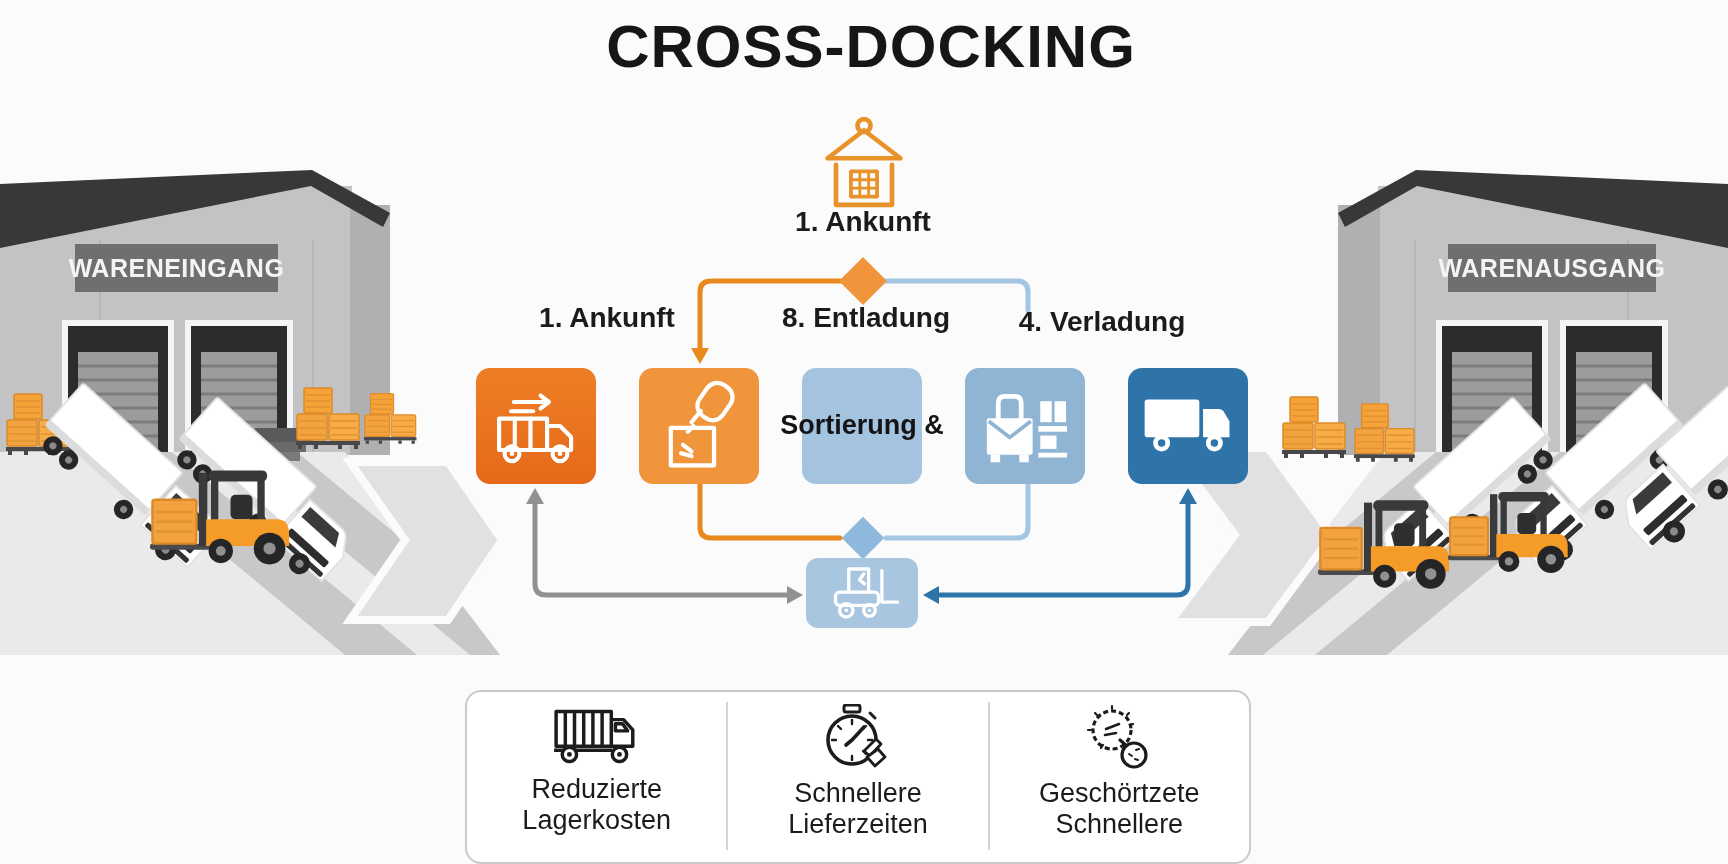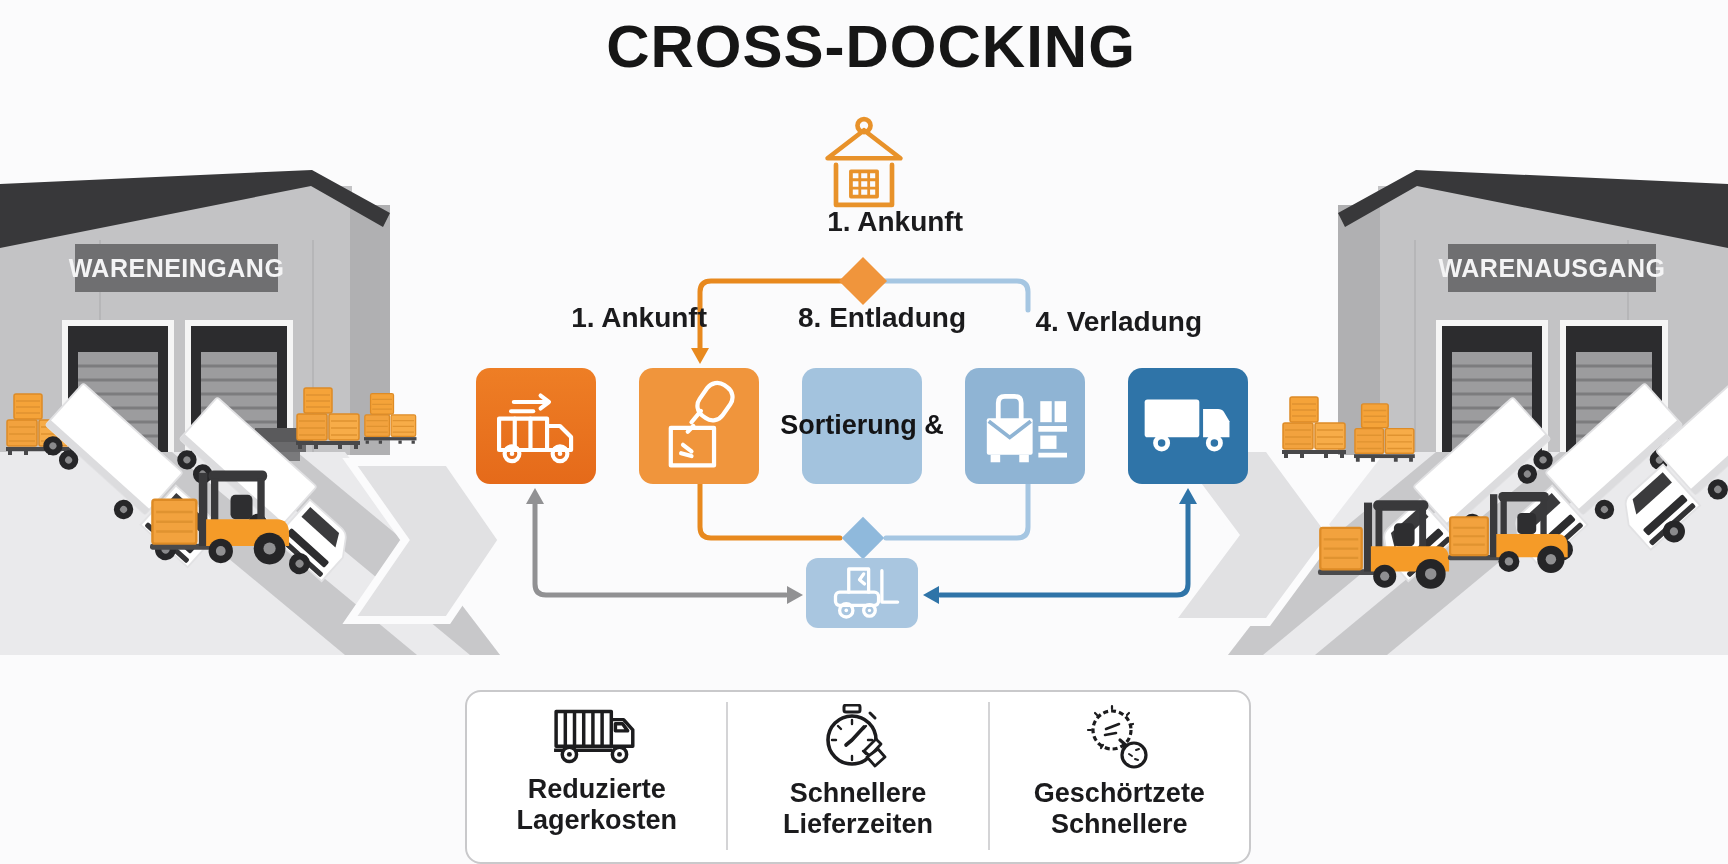--- a/index.html
+++ b/index.html
@@ -17,21 +17,21 @@
   .title{left:0;top:12px;width:1728px;text-align:center;font-size:60px;font-weight:800;
          letter-spacing:1px;color:#161616;padding-left:7px;}
 
   
   .sign{background:#6f6f71;color:#f4f4f5;font-weight:700;font-size:25px;letter-spacing:.5px;
         display:flex;align-items:center;justify-content:center;z-index:2;}
   .sign-left{left:75px;top:244px;width:203px;height:48px;}
   .sign-right{left:1448px;top:244px;width:208px;height:48px;}
 
   
-  .flow-label{font-size:28px;font-weight:700;color:#1b1b1d;text-align:right;white-space:nowrap;}
+  .flow-label{font-size:28px;font-weight:700;color:#1b1b1d;text-align:center;white-space:nowrap;}
   .lbl-entry{left:763px;top:206px;width:200px;}
   .lbl-s1{left:507px;top:302px;width:200px;}
   .lbl-s2{left:766px;top:302px;width:200px;}
   .lbl-s4{left:1002px;top:306px;width:200px;}
 
   
   .step-box{width:120px;height:116px;border-radius:14px;display:flex;align-items:center;justify-content:center;}
   .box1{left:476px;top:368px;background:linear-gradient(180deg,#EE7E25,#E56A1A);}
   .box2{left:639px;top:368px;background:#F0953C;}
   .box3{left:802px;top:368px;background:#A3C3DE;}
@@ -49,21 +49,21 @@
                 display:flex;align-items:center;justify-content:center;}
 
   
   .house-icon{left:822px;top:114px;}
 
   
   .benefits{left:465px;top:690px;width:782px;height:170px;background:#ffffff;border:2px solid #c9c9cb;
             border-radius:16px;display:flex;}
   .benefit-col{width:260px;display:flex;flex-direction:column;align-items:center;padding-top:12px;}
   .benefit-divider{width:2px;height:148px;background:#d4d4d6;margin-top:10px;}
-  .benefit-label{font-size:27px;font-weight:700;line-height:1.16;text-align:center;color:#1b1b1d;margin-top:4px;}
+  .benefit-label{font-size:27px;font-weight:400;line-height:1.16;text-align:center;color:#1b1b1d;margin-top:4px;}
 </style>
 </head>
 <body>
 
 <div class="canvas">
 
   <svg class="scene-svg" width="1728" height="864" viewBox="0 0 1728 864">
     <defs>
       <g id="truckSym">
         <rect x="0" y="8" width="152" height="64" rx="3" fill="#ffffff" stroke="#e2e2e4" stroke-width="2"></rect>

